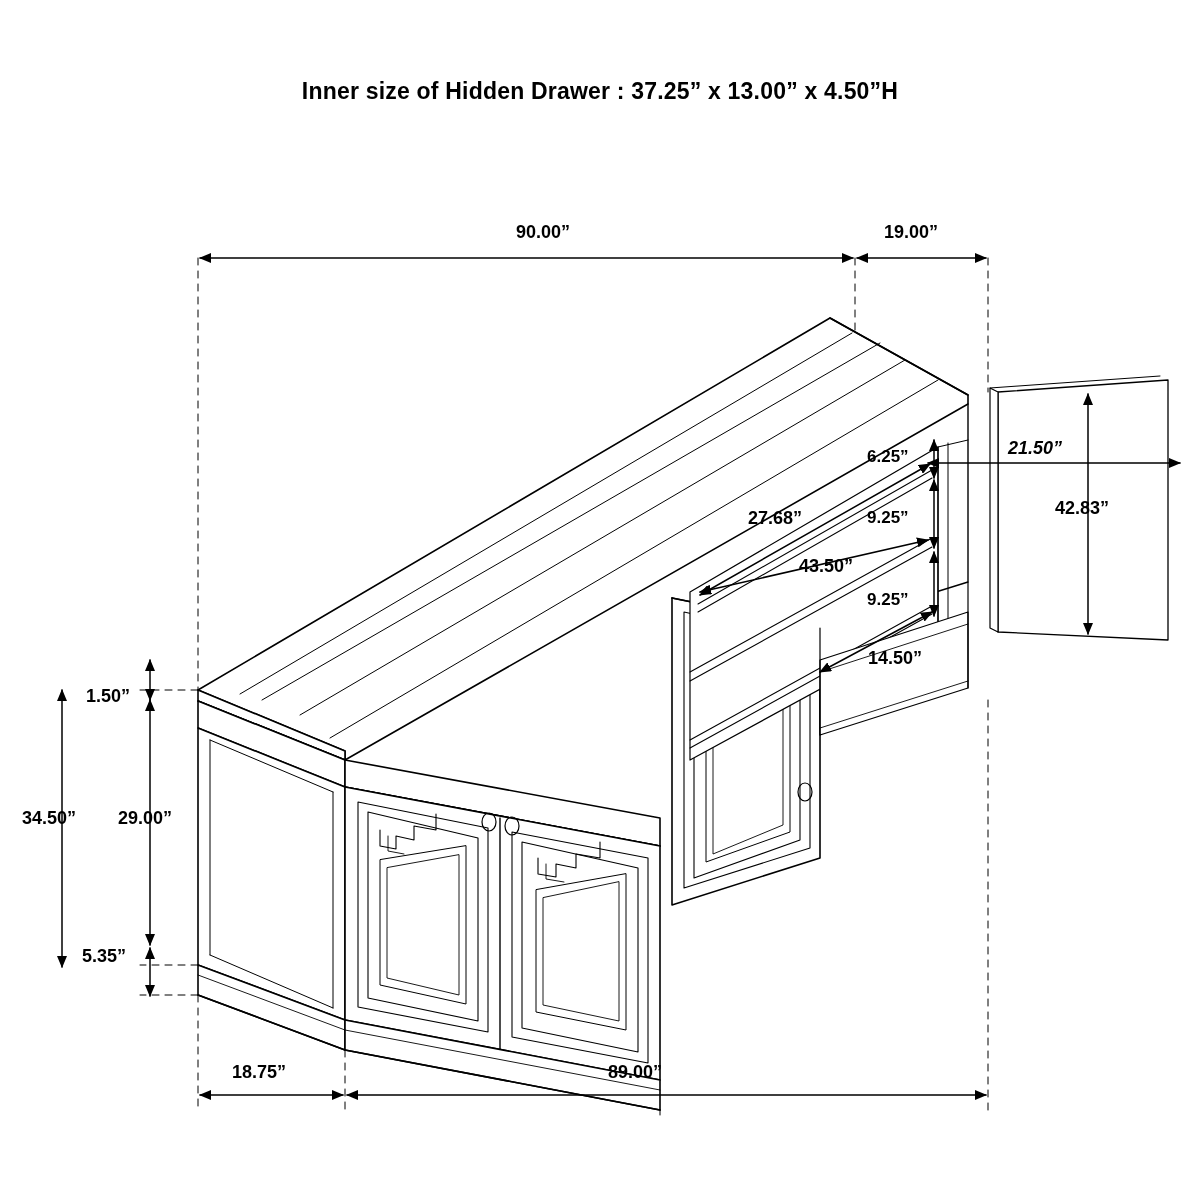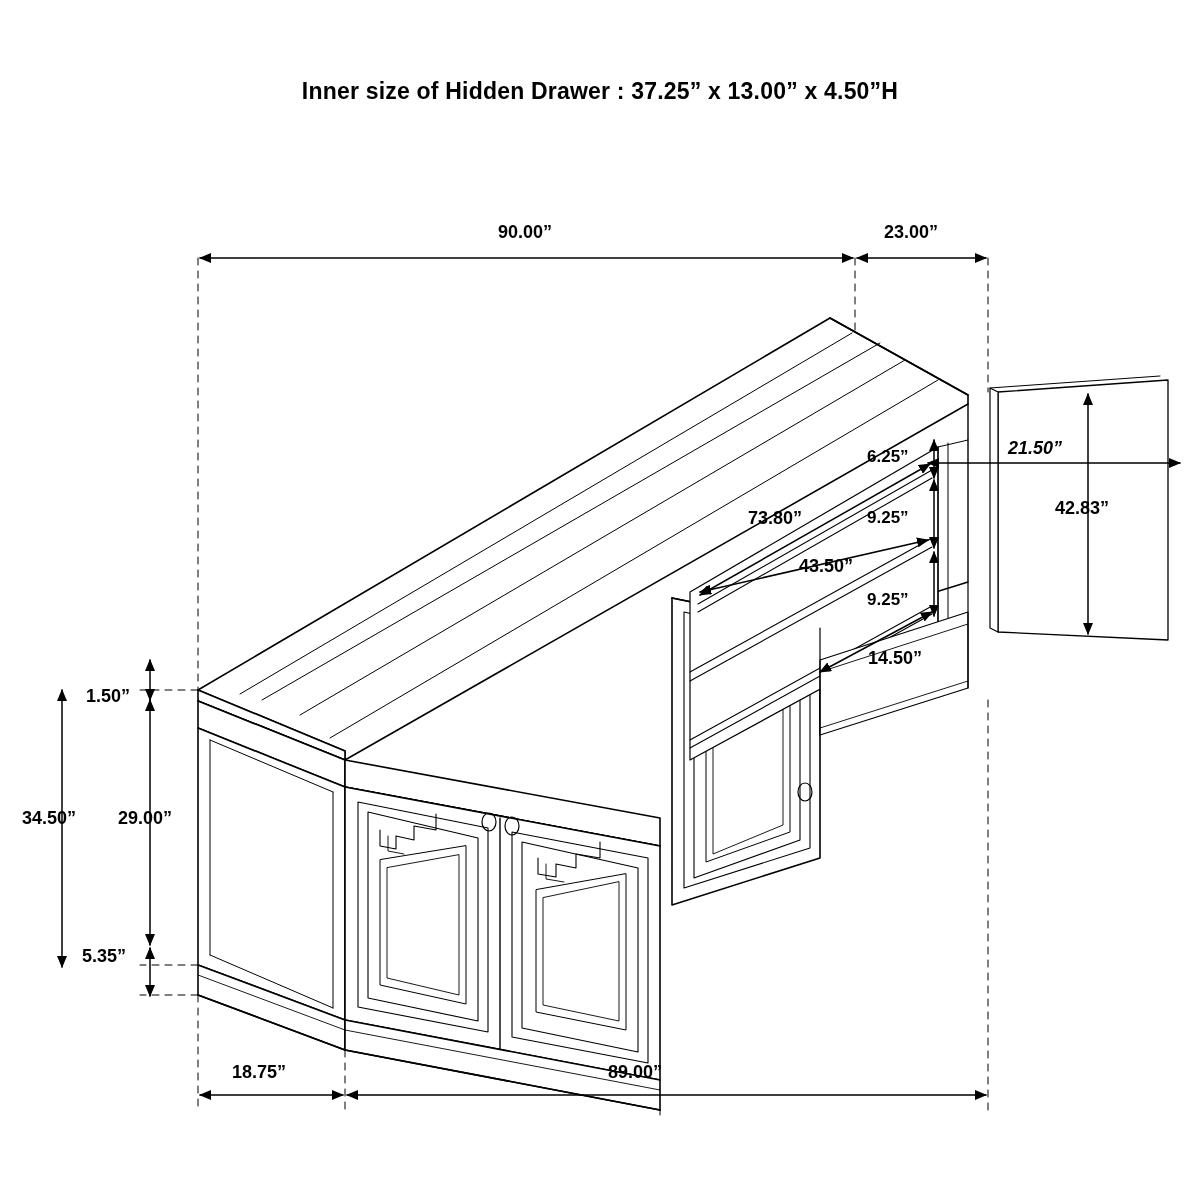--- a/index.html
+++ b/index.html
@@ -189,35 +189,35 @@
       <line x1="150" y1="948" x2="150" y2="996" stroke-width="1.5" marker-start="url(#arrStart)" marker-end="url(#arrEnd)"></line>
 
       <line x1="62" y1="690" x2="62" y2="967" stroke-width="1.5" marker-start="url(#arrStart)" marker-end="url(#arrEnd)"></line>
 
       <line x1="200" y1="1095" x2="343" y2="1095" stroke-width="1.5" marker-start="url(#arrStart)" marker-end="url(#arrEnd)"></line>
 
       <line x1="347" y1="1095" x2="986" y2="1095" stroke-width="1.5" marker-start="url(#arrStart)" marker-end="url(#arrEnd)"></line>
     </g>
   </svg>
 
-  <div class="dim-label" style="left:498px; top:222px;">90.00”</div>
-
-  <div class="dim-label" style="left:884px; top:222px;">23.00”</div>
+  <div class="dim-label" style="left:516px; top:222px;">90.00”</div>
+
+  <div class="dim-label" style="left:884px; top:222px;">19.00”</div>
 
   <div class="dim-label" style="left:1055px; top:498px;">42.83”</div>
 
   <div class="dim-label" style="left:1008px; top:438px;font-style:italic;">21.50”</div>
 
   <div class="dim-label small" style="left:867px; top:447px;">6.25”</div>
 
   <div class="dim-label small" style="left:867px; top:508px;">9.25”</div>
 
   <div class="dim-label small" style="left:867px; top:590px;">9.25”</div>
 
-  <div class="dim-label" style="left:748px; top:508px;">73.80”</div>
+  <div class="dim-label" style="left:748px; top:508px;">27.68”</div>
 
   <div class="dim-label" style="left:799px; top:556px;">43.50”</div>
 
   <div class="dim-label" style="left:860px; top:648px;margin-left:8px;">14.50”</div>
 
   <div class="dim-label" style="left:86px; top:686px;">1.50”</div>
 
   <div class="dim-label" style="left:118px; top:808px;">29.00”</div>
 
   <div class="dim-label" style="left:22px; top:808px;">34.50”</div>

